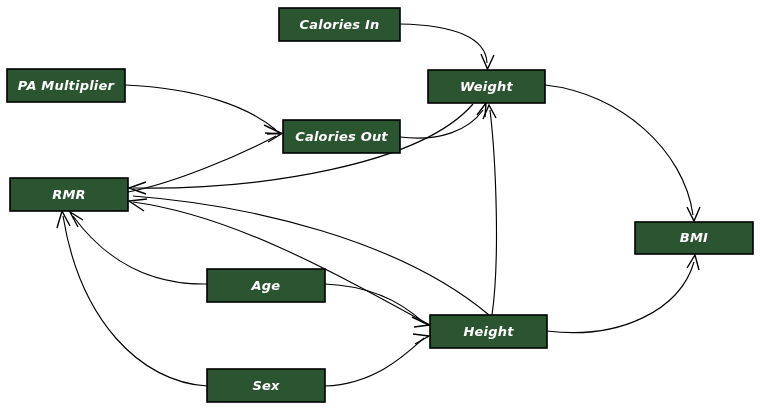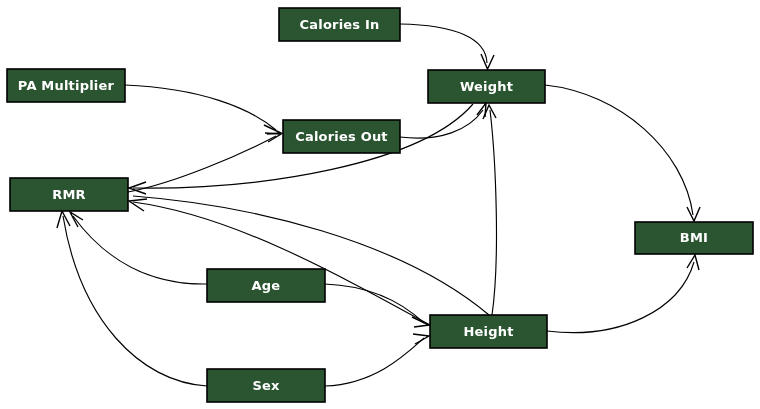--- a/index.html
+++ b/index.html
@@ -11,20 +11,21 @@
     width: 760px;
     height: 409px;
     font-family: "DejaVu Sans", sans-serif;
     overflow: hidden;
   }
   #diagram-root {
     position: relative;
     width: 760px;
     height: 409px;
     background: #ffffff;
+    font-style: italic;
   }
   svg.diagram {
     display: block;
     width: 760px;
     height: 409px;
   }
   .node-rect {
     fill: #2b5430;
     stroke: #000000;
     stroke-width: 1.6;

